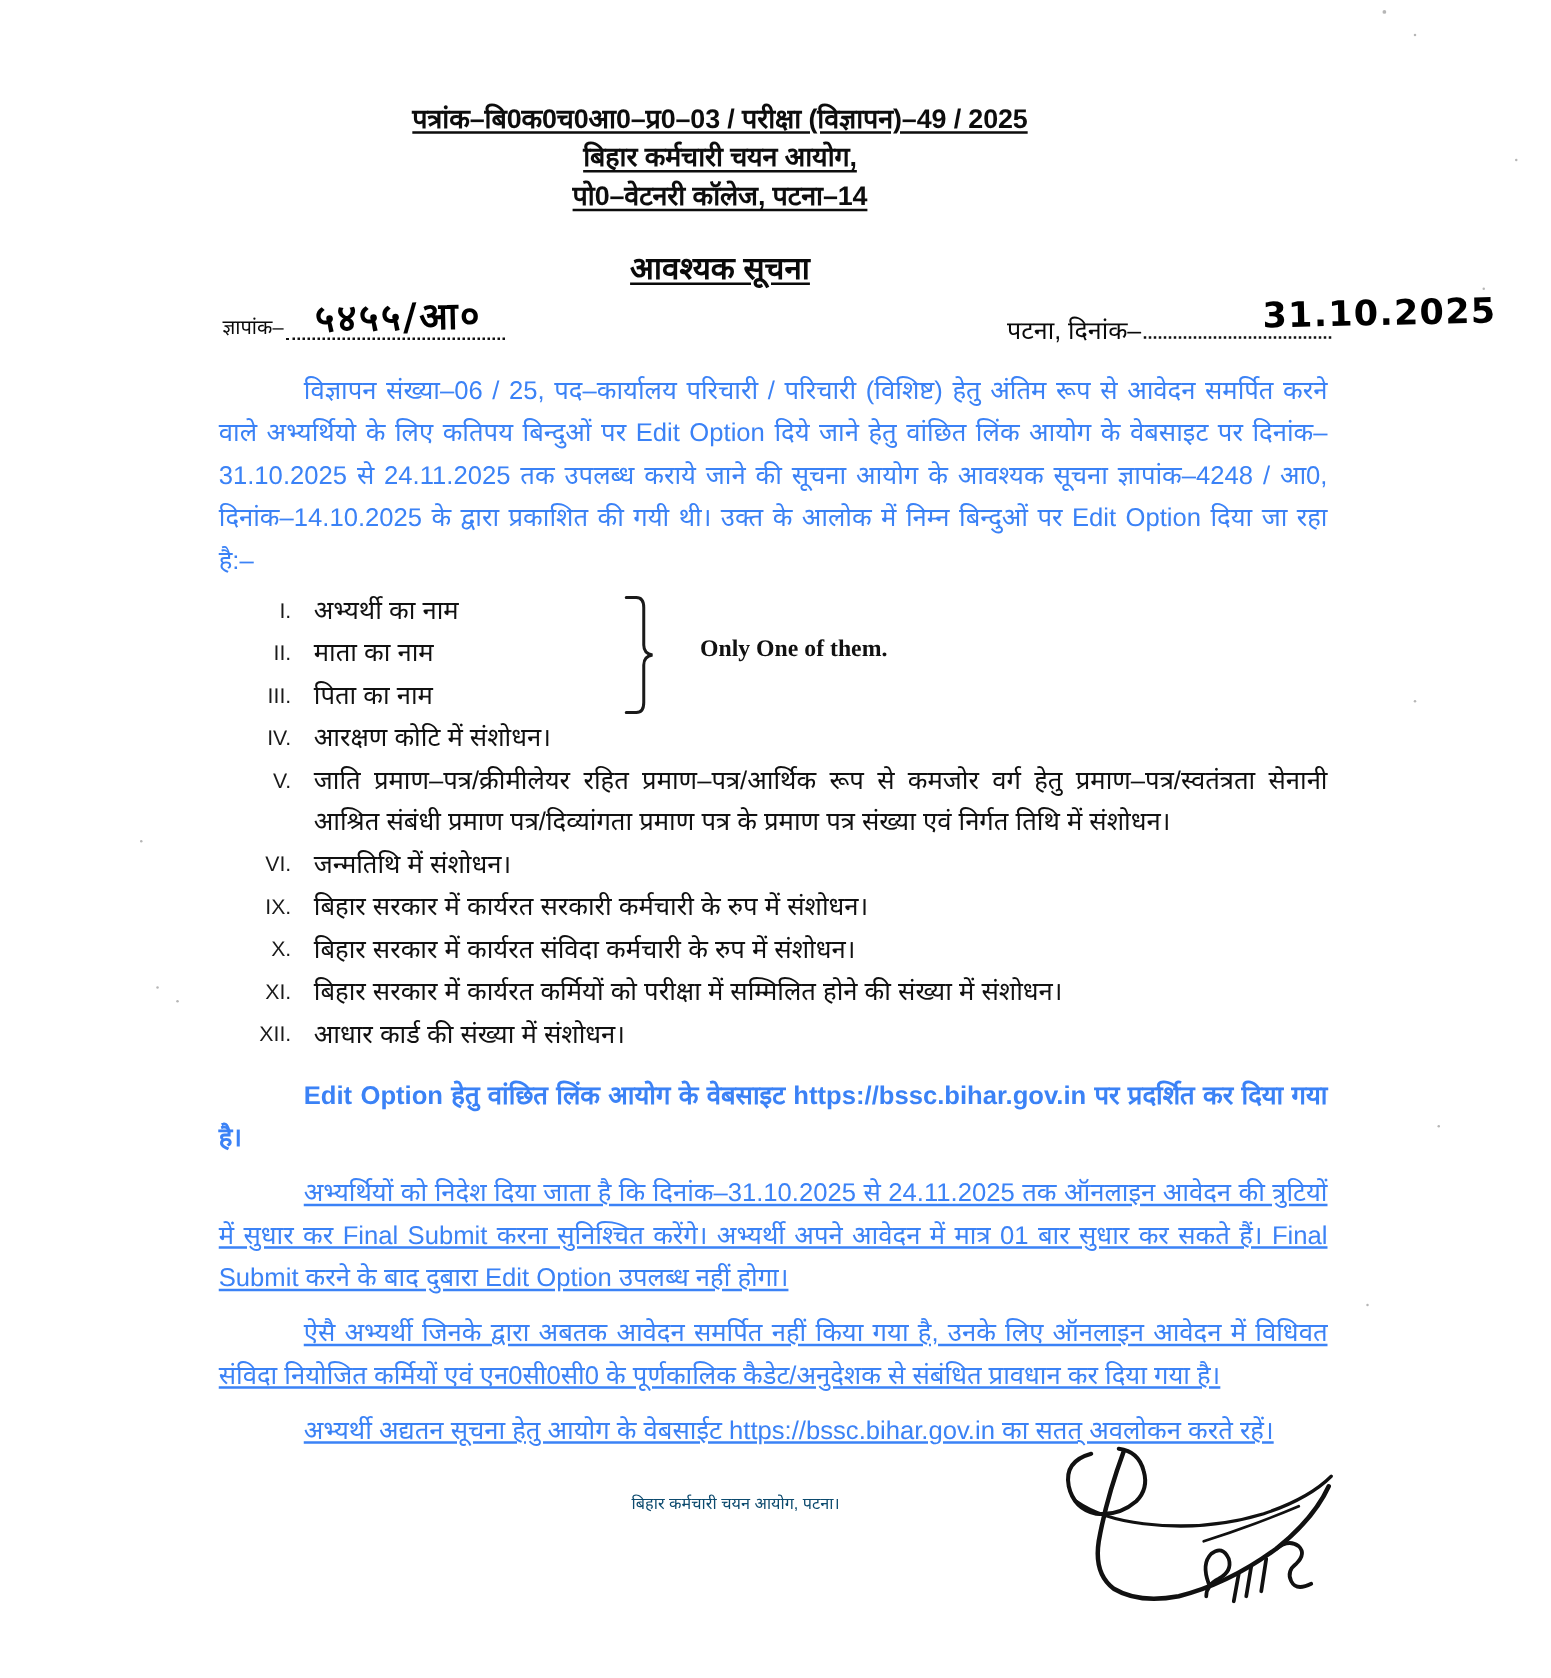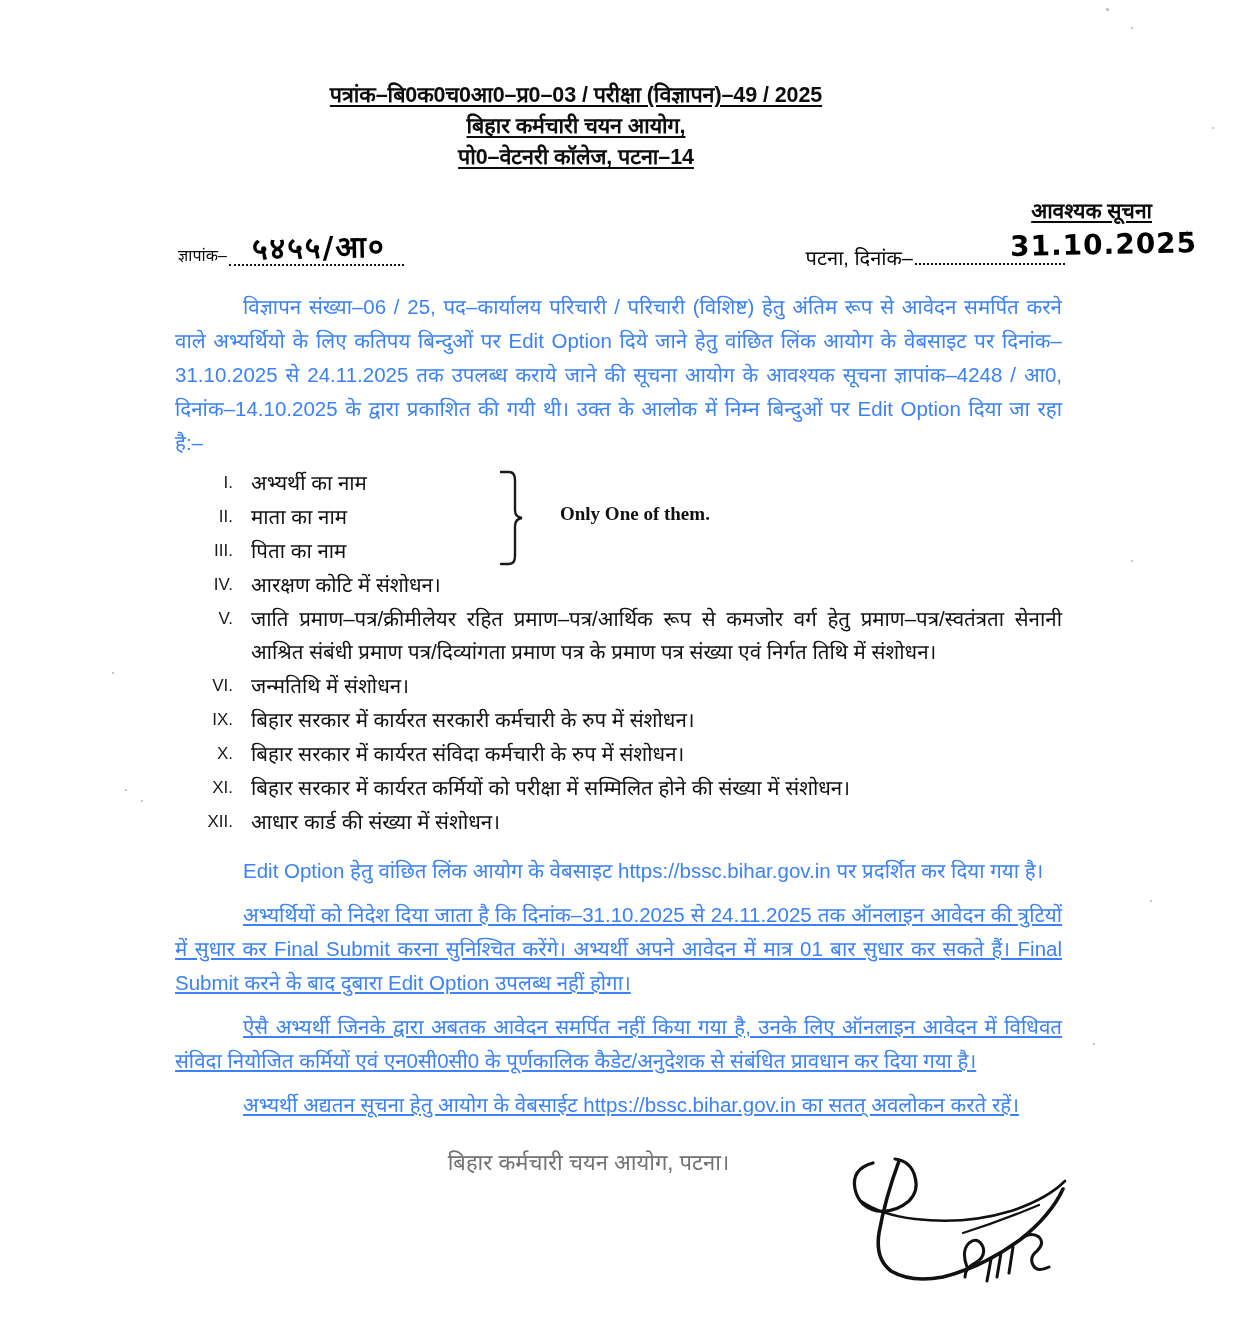--- a/index.html
+++ b/index.html
@@ -34,23 +34,23 @@
     color: #0d0d0d;
     white-space: nowrap;
   }
   .lh-line span.u {
     text-decoration: underline;
     text-underline-offset: 3px;
     text-decoration-thickness: 1.6px;
   }
 
   .notice-title {
-    text-align: right;
+    text-align: center;
     margin-top: 23px;
-    font-size: 21px;
+    font-size: 25px;
     font-weight: 700;
   }
   .notice-title span {
     text-decoration: underline;
     text-underline-offset: 3px;
     text-decoration-thickness: 1.6px;
   }
 
   
   .memo-row {
@@ -175,23 +175,23 @@
     margin-top: 26px;
     text-align: center;
     padding-right: 60px;
   }
   .sig-role {
     font-size: 20.5px;
     line-height: 30px;
     color: #111;
   }
   .sig-org {
-    font-size: 22px;
+    font-size: 13px;
     line-height: 30px;
-    color: #737373;
+    color: #0c4a6e;
   }
   .sig-mark {
     position: absolute;
     left: 815px;
     top: 1155px;
     width: 260px;
     height: 140px;
     pointer-events: none;
   }
 
@@ -297,21 +297,21 @@
       <li>
         <span class="num">XI.</span>
         <span class="txt">बिहार सरकार में कार्यरत कर्मियों को परीक्षा में सम्मिलित होने की संख्या में संशोधन।</span>
       </li>
       <li>
         <span class="num">XII.</span>
         <span class="txt">आधार कार्ड की संख्या में संशोधन।</span>
       </li>
     </ol>
 
-    <p class="para" style="margin-top:16px;">Edit Option हेतु वांछित लिंक आयोग के वेबसाइट https://bssc.bihar.gov.in पर प्रदर्शित कर दिया गया है।</p>
+    <p class="para" style="margin-top:16px;font-weight:bold;">Edit Option हेतु वांछित लिंक आयोग के वेबसाइट https://bssc.bihar.gov.in पर प्रदर्शित कर दिया गया है।</p>
     <p class="para">अभ्यर्थियों को निदेश दिया जाता है कि दिनांक–31.10.2025 से 24.11.2025 तक  ऑनलाइन आवेदन की त्रुटियों में सुधार कर Final Submit करना सुनिश्चित करेंगे। अभ्यर्थी अपने आवेदन में मात्र 01 बार सुधार कर सकते हैं। Final Submit करने के बाद दुबारा Edit Option उपलब्ध नहीं होगा।</p>
     <p class="para">ऐसै अभ्यर्थी जिनके द्वारा अबतक आवेदन समर्पित नहीं किया गया है, उनके लिए ऑनलाइन आवेदन में विधिवत संविदा नियोजित कर्मियों एवं एन0सी0सी0 के पूर्णकालिक कैडेट/अनुदेशक से संबंधित प्रावधान कर दिया गया है।</p>
     <p class="para">अभ्यर्थी अद्यतन सूचना हेतु आयोग के वेबसाईट https://bssc.bihar.gov.in का सतत् अवलोकन करते रहें।</p>
 
     <div class="sig-block">
       <div class="sig-org">बिहार कर्मचारी चयन आयोग, पटना।</div>
     </div>
   </div>
 
   <svg class="sig-mark" viewBox="0 0 260 140">

